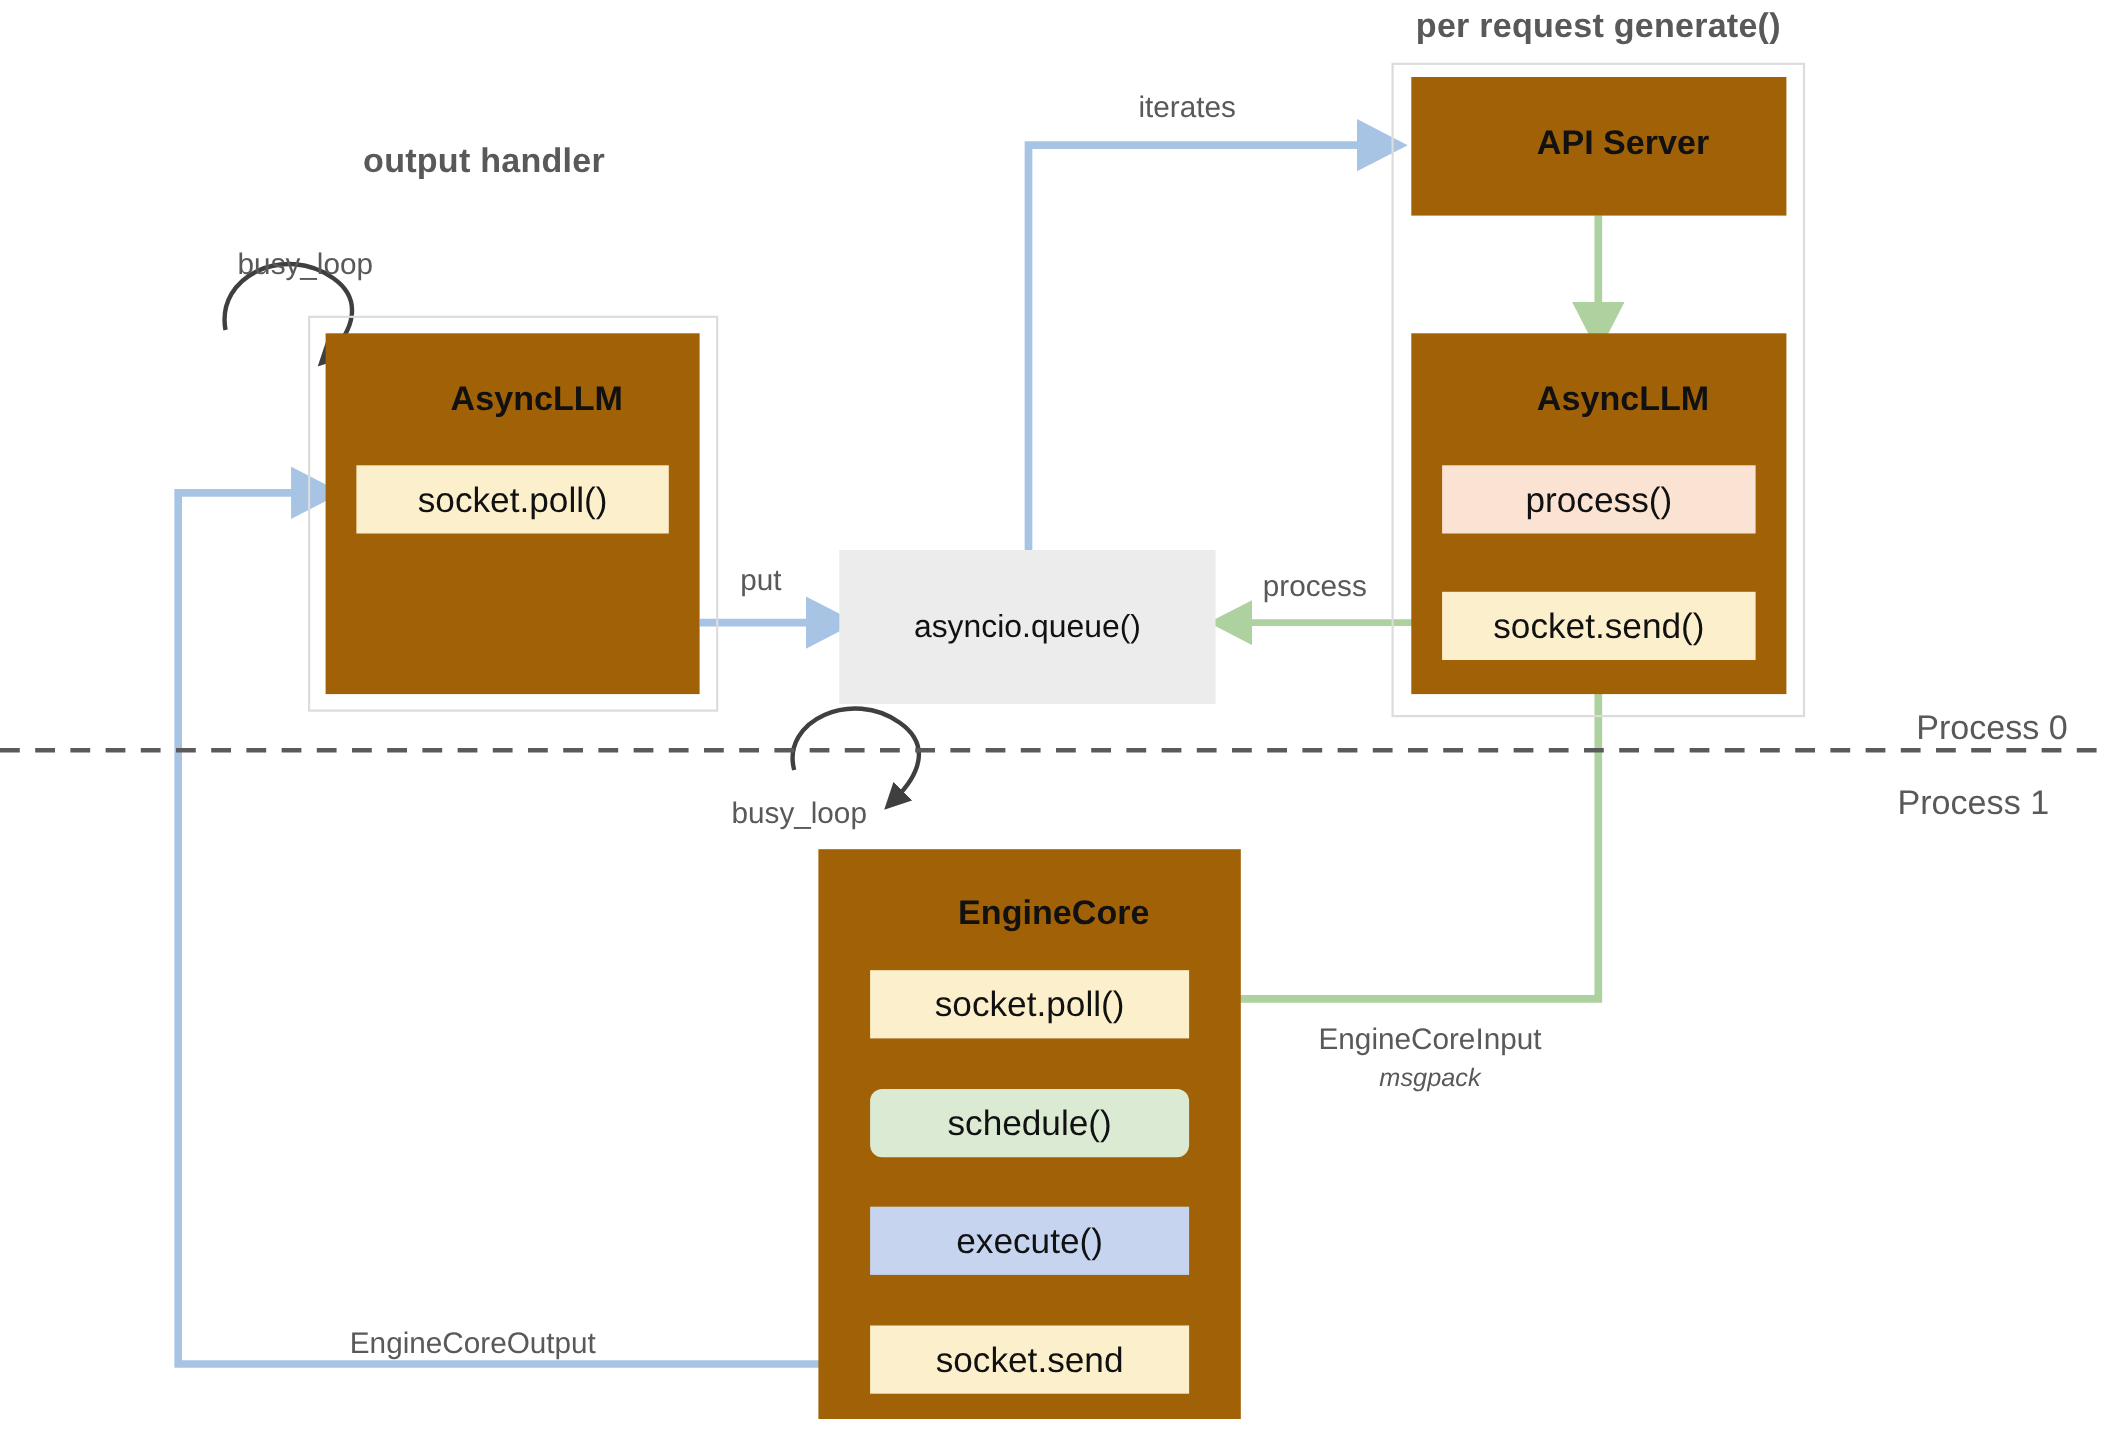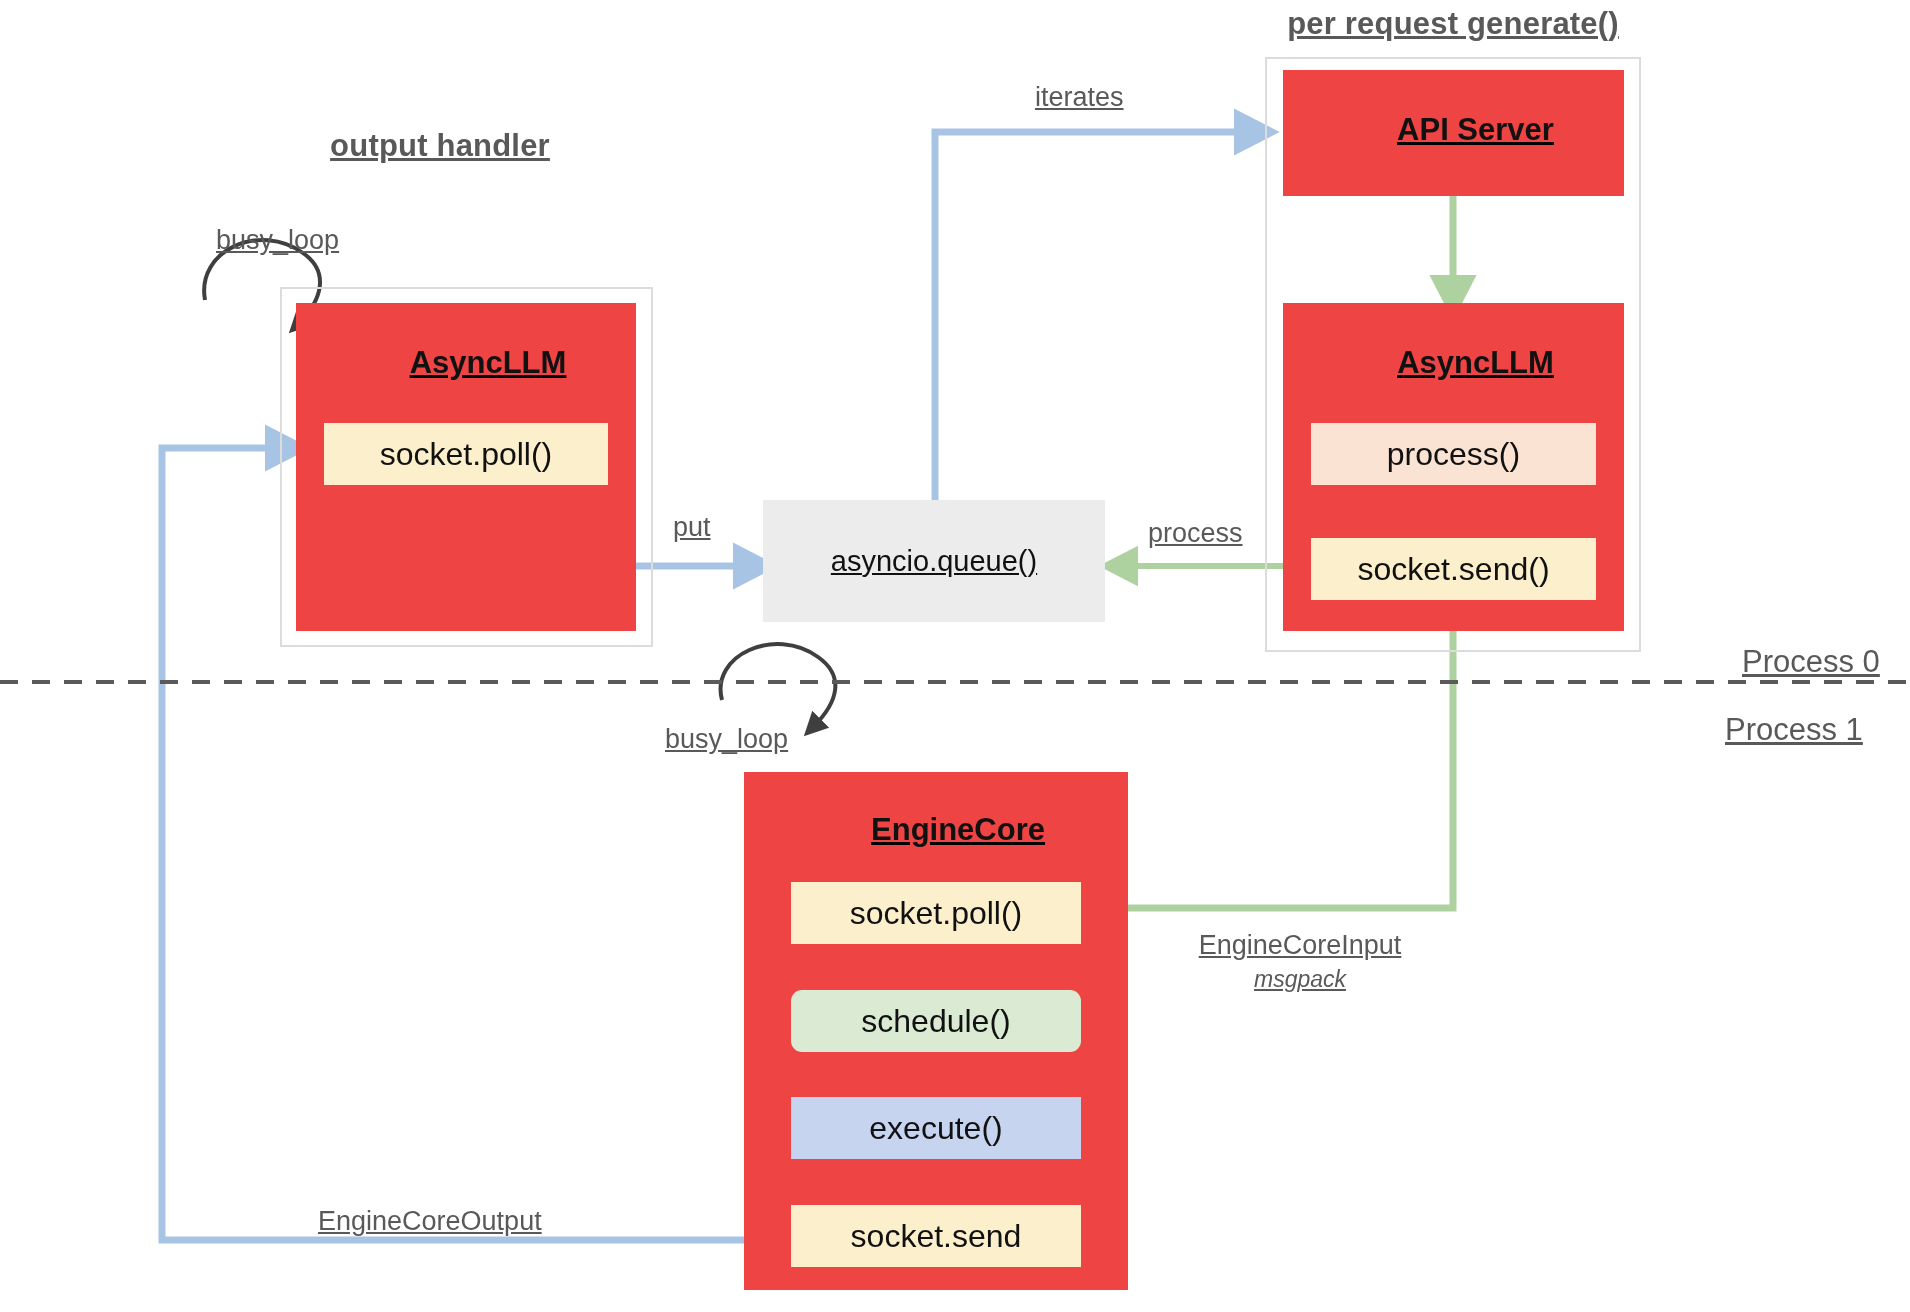--- a/index.html
+++ b/index.html
@@ -1,21 +1,21 @@
 <!DOCTYPE html>
 <html><head>
 <meta charset="utf-8">
 <style>
   html,body{margin:0;padding:0;background:#ffffff;}
   body{font-family:"Liberation Sans","DejaVu Sans",sans-serif;}
   #stage{position:relative;width:1910px;height:1312px;background:#fff;overflow:hidden;}
-  .abs{position:absolute;text-decoration:underline;}
+  .abs{position:absolute;}
   .sect-title{font-weight:bold;color:#595959;font-size:31px;letter-spacing:.2px;text-align:center;}
   .group-box{border:2px solid #dcdcdc;background:transparent;box-sizing:border-box;}
-  .node{background:#ef4444;box-sizing:border-box;padding-left:44px;}
+  .node{background:#a16207;box-sizing:border-box;padding-left:44px;}
   .node-title{font-weight:bold;color:#111;font-size:31px;text-align:center;}
   .slot{box-sizing:border-box;display:flex;align-items:center;justify-content:center;
         font-size:32px;color:#111;}
   .slot.y{background:#fcf0cc;}
   .slot.p{background:#e8d4e0;}
   .slot.o{background:#fae3d2;}
   .slot.g{background:#dbead3;border-radius:11px;}
   .slot.b{background:#c6d4f0;}
   .plain-label{color:#595959;font-size:27px;white-space:nowrap;}
   .plain-label.center{text-align:center;}
@@ -68,21 +68,21 @@
 
   <div class="abs group-box" style="left:280px;top:287px;width:373px;height:360px;"></div>
 
   <div class="abs node" style="left:296px;top:303px;width:340px;height:328px;">
     <div class="node-title" style="margin-top:42px;">AsyncLLM</div>
     <div class="slot y" style="position:absolute;left:28px;top:120px;width:284px;height:62px;">socket.poll()</div>
   </div>
 
   <div class="abs plain-label" style="left:673px;top:512px;">put</div>
 
-  <div class="abs queue-node" style="left:763px;top:500px;width:342px;height:122px;">asyncio.queue()</div>
+  <div class="abs queue-node" style="left:763px;top:500px;width:342px;height:140px;">asyncio.queue()</div>
 
   <div class="abs plain-label" style="left:1035px;top:82px;">iterates</div>
 
   <div class="abs plain-label" style="left:1148px;top:518px;">process</div>
 
   <div class="abs sect-title" style="left:1175px;top:6px;width:556px;">per request generate()</div>
 
   <div class="abs group-box" style="left:1265px;top:57px;width:376px;height:595px;"></div>
 
   <div class="abs node" style="left:1283px;top:70px;width:341px;height:126px;">

